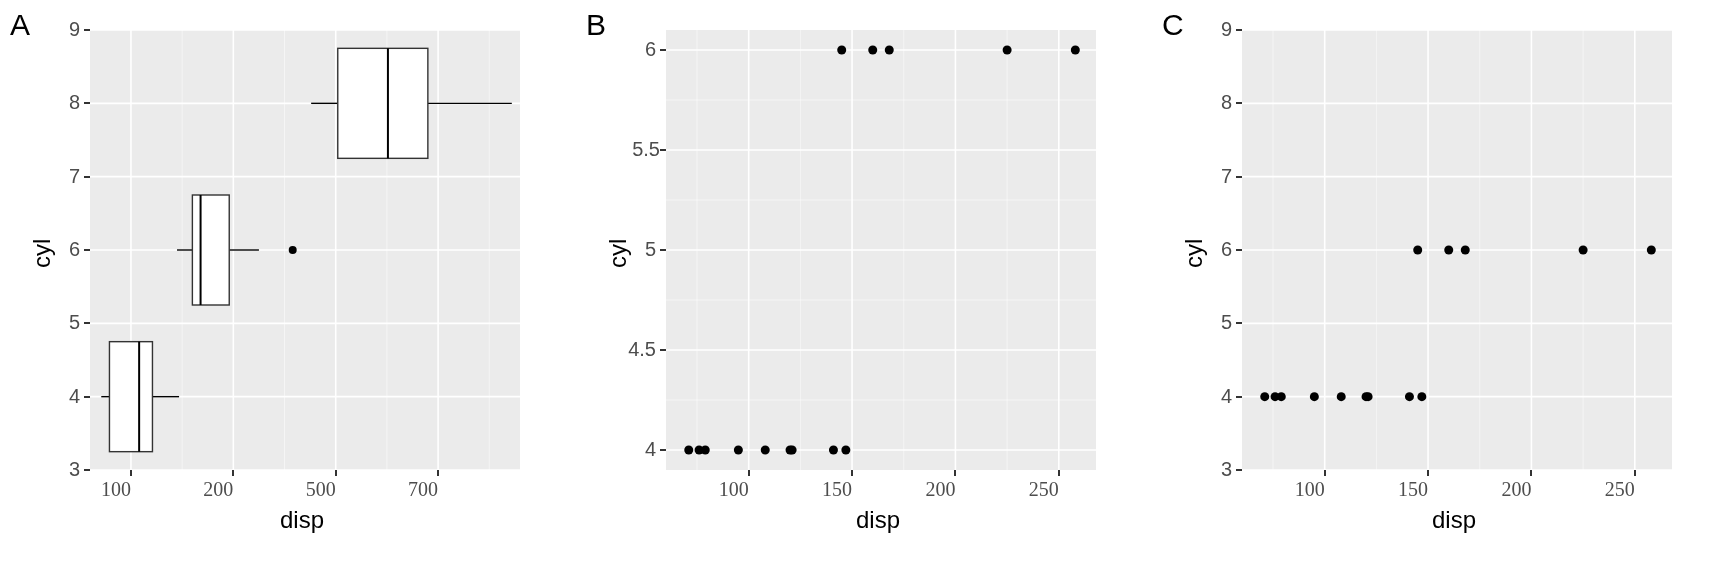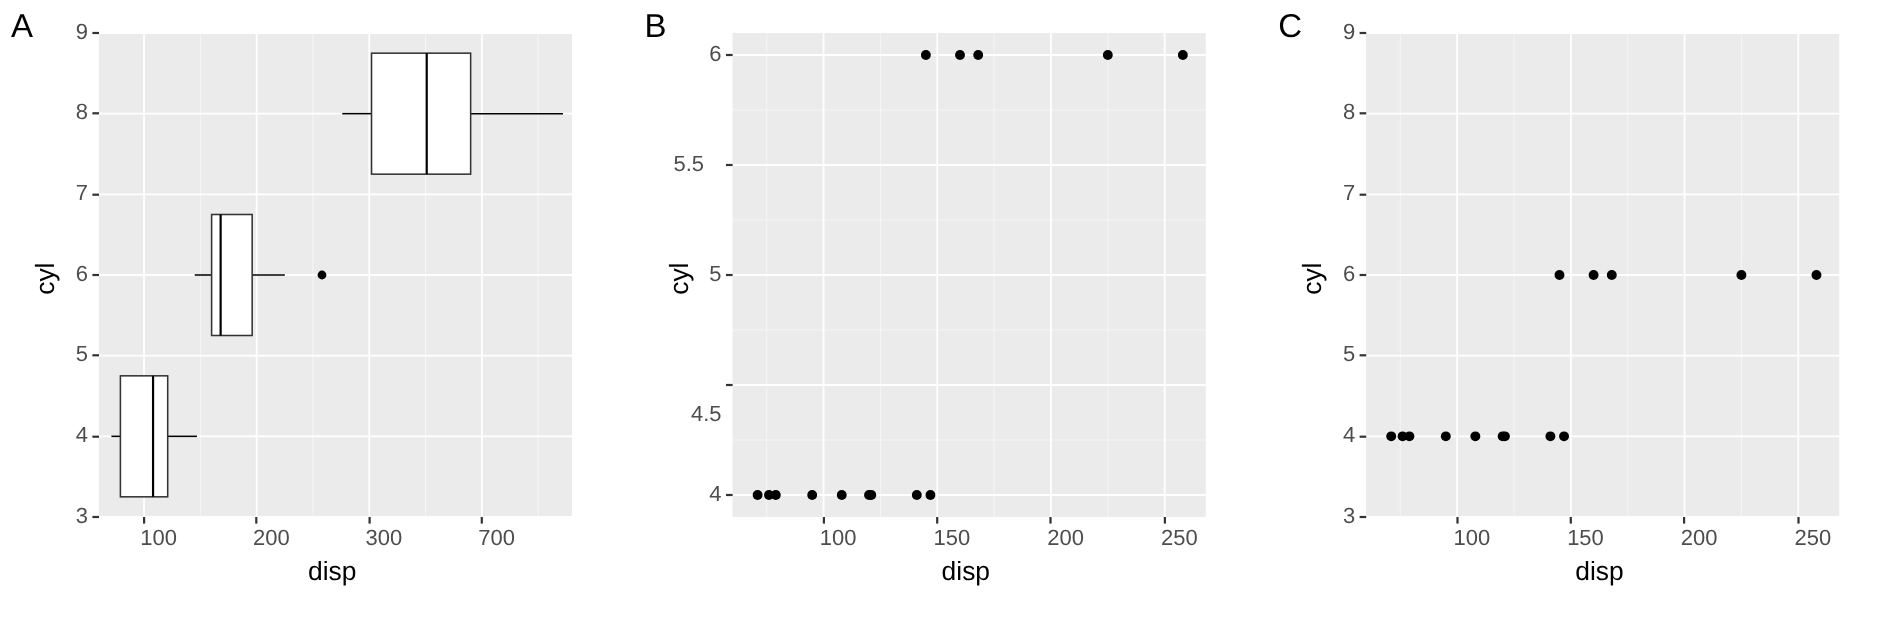--- a/index.html
+++ b/index.html
@@ -51,22 +51,23 @@
   .tick {
     position: absolute;
     font-size: 20px;
     color: #4d4d4d;
   }
   .tick-y {
     text-align: right;
     width: 40px;
   }
   .tick-x {
-    text-align: right;
+    text-align: left;
     width: 60px;
+    font-family: Liberation Serif, serif;
   }
   .tick-mark {
     position: absolute;
     background: #333;
   }
 </style>
 </head>
 <body>
 
 <div class="wrap" id="wrap">
@@ -114,21 +115,21 @@
       <div class="tick tick-y" style="left: 40px; top: 164.667px;">7</div>
       <div class="tick-mark" style="left: 84px; top: 175.667px; width: 6px; height: 2px;"></div>
       <div class="tick tick-y" style="left: 40px; top: 91.3333px;">8</div>
       <div class="tick-mark" style="left: 84px; top: 102.333px; width: 6px; height: 2px;"></div>
       <div class="tick tick-y" style="left: 40px; top: 18px;">9</div>
       <div class="tick-mark" style="left: 84px; top: 29px; width: 6px; height: 2px;"></div>
       <div class="tick tick-x" style="left: 100.952px; top: 478px;">100</div>
       <div class="tick-mark" style="left: 129.952px; top: 470px; width: 2px; height: 6px;"></div>
       <div class="tick tick-x" style="left: 203.333px; top: 478px;">200</div>
       <div class="tick-mark" style="left: 232.333px; top: 470px; width: 2px; height: 6px;"></div>
-      <div class="tick tick-x" style="left: 305.714px; top: 478px;">300</div>
+      <div class="tick tick-x" style="left: 305.714px; top: 478px;">500</div>
       <div class="tick-mark" style="left: 334.714px; top: 470px; width: 2px; height: 6px;"></div>
       <div class="tick tick-x" style="left: 408.095px; top: 478px;">700</div>
       <div class="tick-mark" style="left: 437.095px; top: 470px; width: 2px; height: 6px;"></div>
       <div class="axis-label" style="left: 280px; top: 506px;">disp</div>
       <div class="axis-label y-label" style="left: 28px; top: 268px;">cyl</div>
     </div>
     <div class="panel">
       <div class="tag">B</div>
       <svg class="plot" width="430" height="440" style="left: 90px; top: 30px;">
         <rect x="0" y="0" width="430" height="440" fill="#ebebeb"></rect>
@@ -159,25 +160,25 @@
         <circle cx="167.45192307692307" cy="420" r="4.5" fill="#000"></circle>
         <circle cx="179.85576923076923" cy="420" r="4.5" fill="#000"></circle>
         <circle cx="175.72115384615384" cy="19.999999999999943" r="4.5" fill="#000"></circle>
         <circle cx="206.73076923076923" cy="19.999999999999943" r="4.5" fill="#000"></circle>
         <circle cx="223.26923076923077" cy="19.999999999999943" r="4.5" fill="#000"></circle>
         <circle cx="341.1057692307692" cy="19.999999999999943" r="4.5" fill="#000"></circle>
         <circle cx="409.32692307692304" cy="19.999999999999943" r="4.5" fill="#000"></circle>
       </svg>
       <div class="tick tick-y" style="left: 40px; top: 438px;">4</div>
       <div class="tick-mark" style="left: 84px; top: 449px; width: 6px; height: 2px;"></div>
-      <div class="tick tick-y" style="left: 40px; top: 338px; margin-top: 28px;">4.5</div>
+      <div class="tick tick-y" style="left: 40px; top: 338px;">4.5</div>
       <div class="tick-mark" style="left: 84px; top: 349px; width: 6px; height: 2px;"></div>
       <div class="tick tick-y" style="left: 40px; top: 238px;">5</div>
       <div class="tick-mark" style="left: 84px; top: 249px; width: 6px; height: 2px;"></div>
-      <div class="tick tick-y" style="left: 24px; top: 138px;">5.5</div>
+      <div class="tick tick-y" style="left: 44px; top: 138px;">5.5</div>
       <div class="tick-mark" style="left: 84px; top: 149px; width: 6px; height: 2px;"></div>
       <div class="tick tick-y" style="left: 40px; top: 38px;">6</div>
       <div class="tick-mark" style="left: 84px; top: 49px; width: 6px; height: 2px;"></div>
       <div class="tick tick-x" style="left: 142.692px; top: 478px;">100</div>
       <div class="tick-mark" style="left: 171.692px; top: 470px; width: 2px; height: 6px;"></div>
       <div class="tick tick-x" style="left: 246.058px; top: 478px;">150</div>
       <div class="tick-mark" style="left: 275.058px; top: 470px; width: 2px; height: 6px;"></div>
       <div class="tick tick-x" style="left: 349.423px; top: 478px;">200</div>
       <div class="tick-mark" style="left: 378.423px; top: 470px; width: 2px; height: 6px;"></div>
       <div class="tick tick-x" style="left: 452.788px; top: 478px;">250</div>

